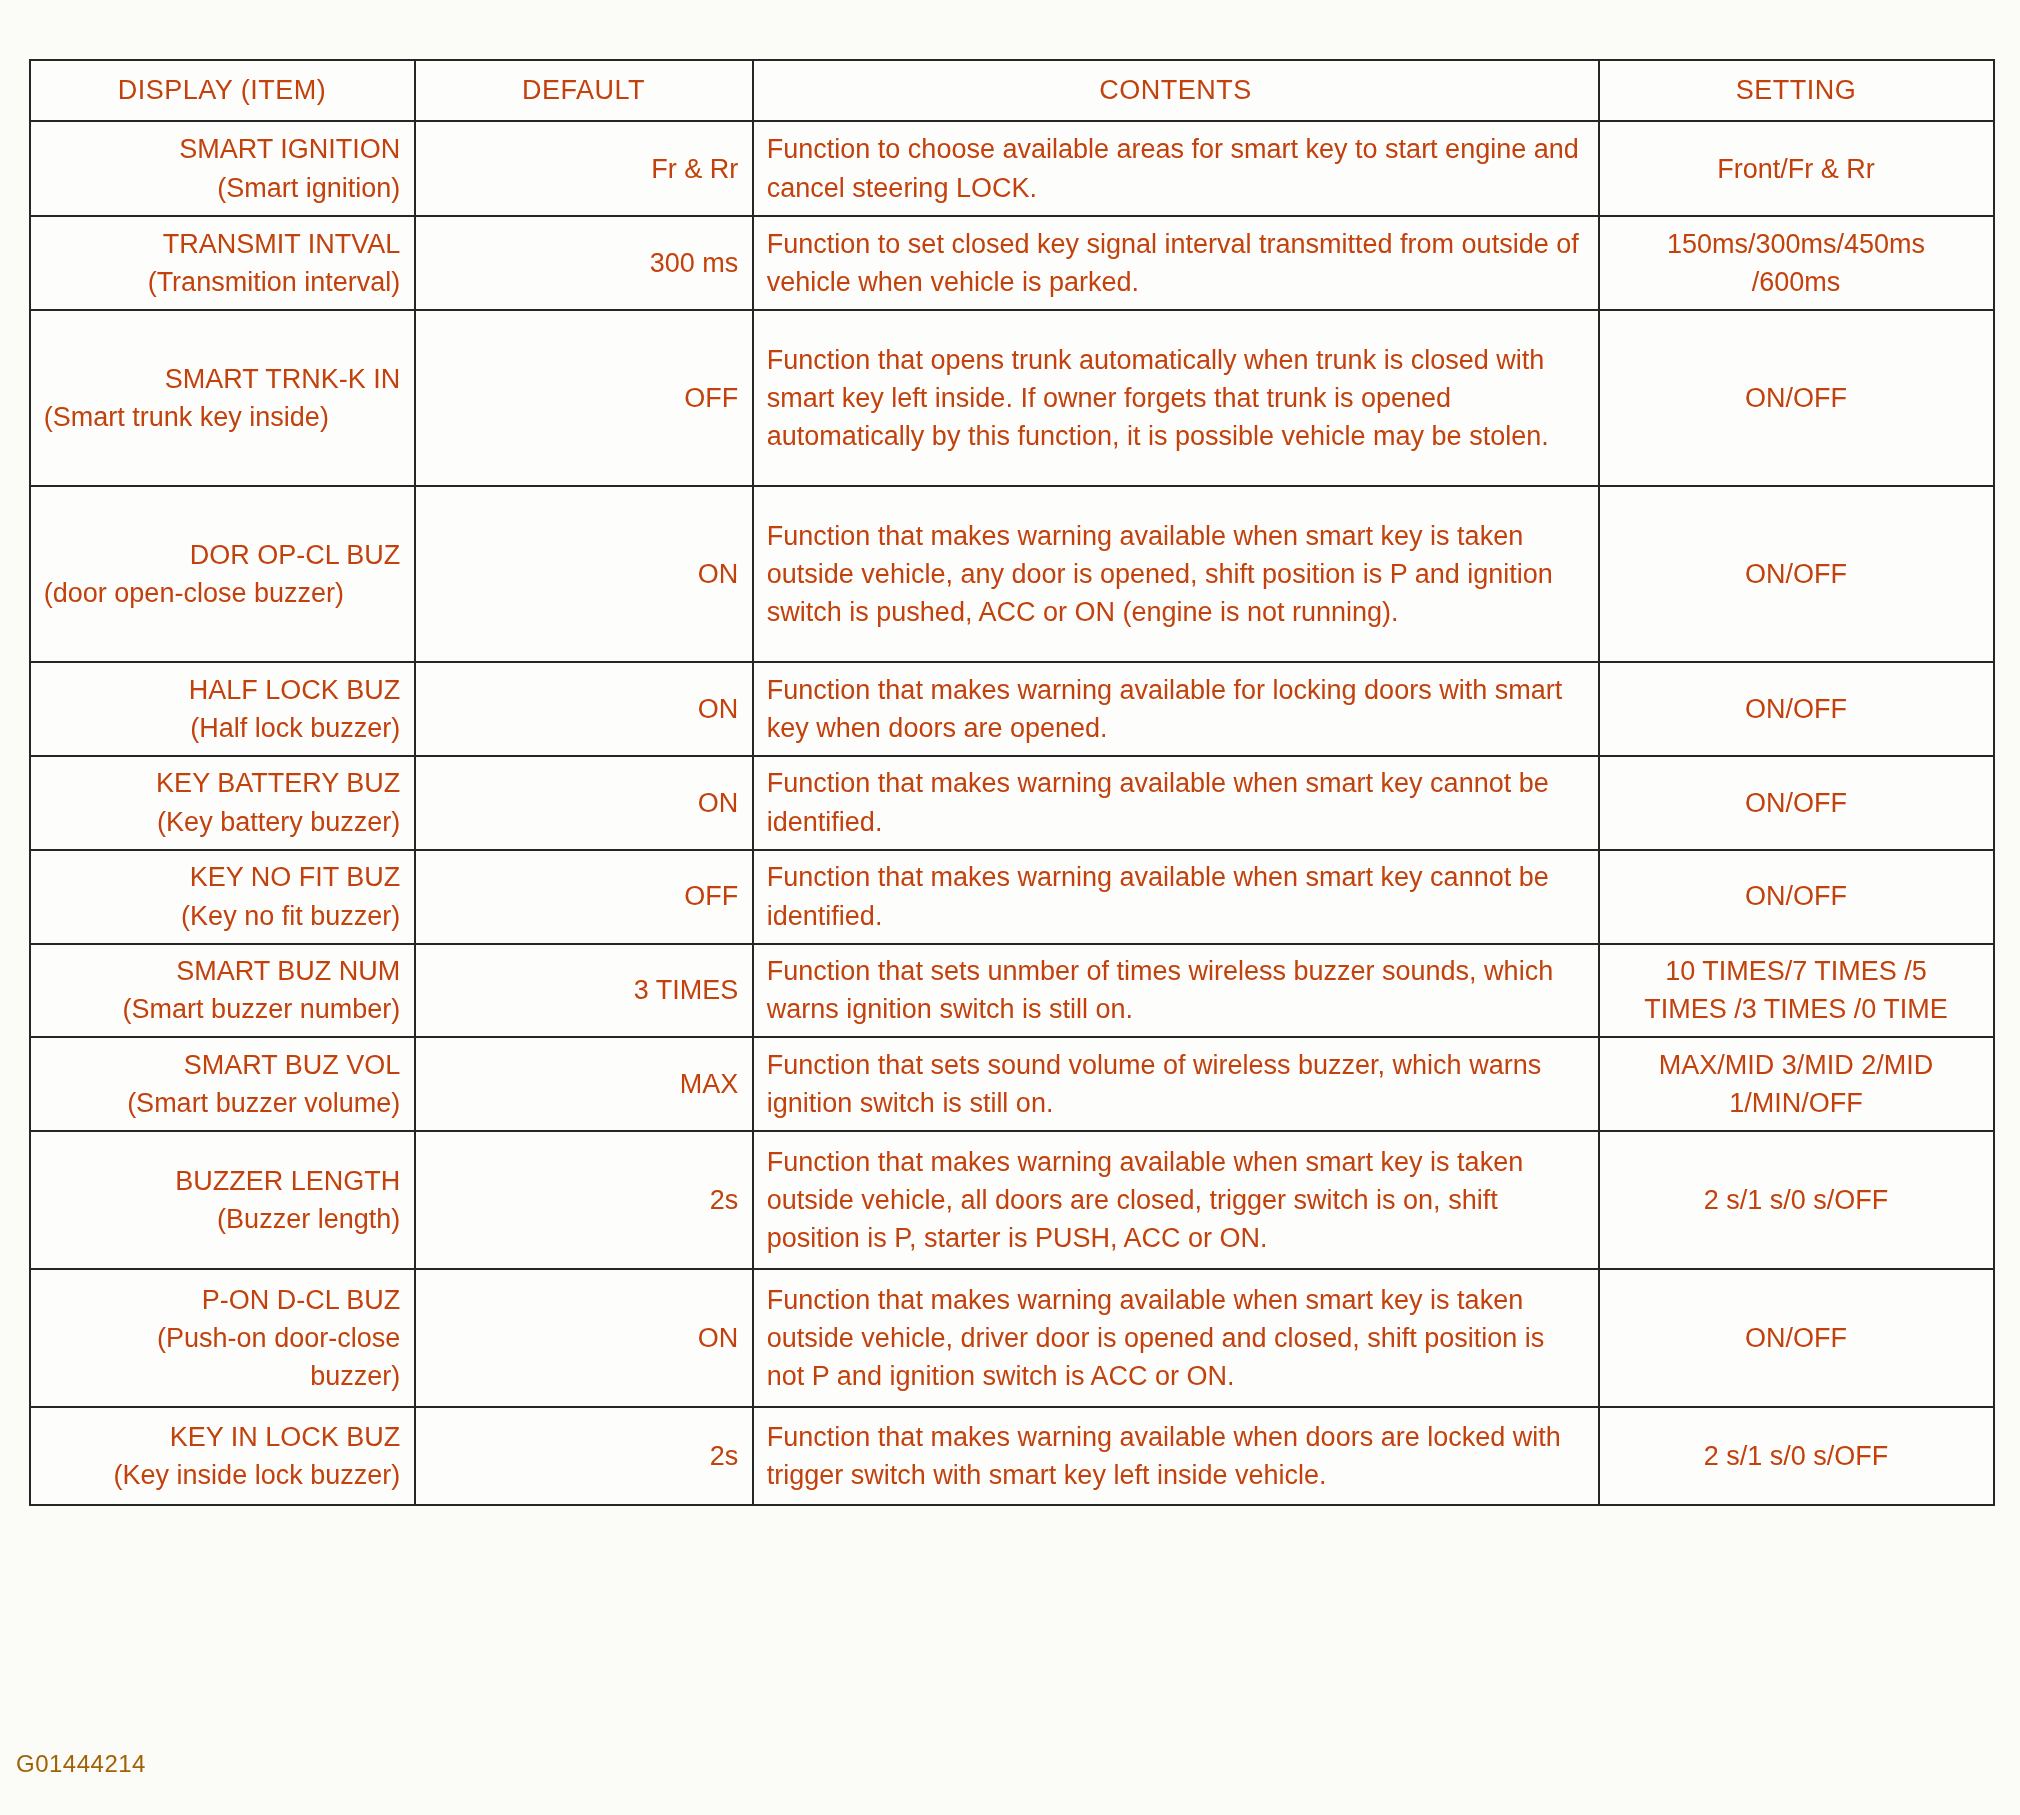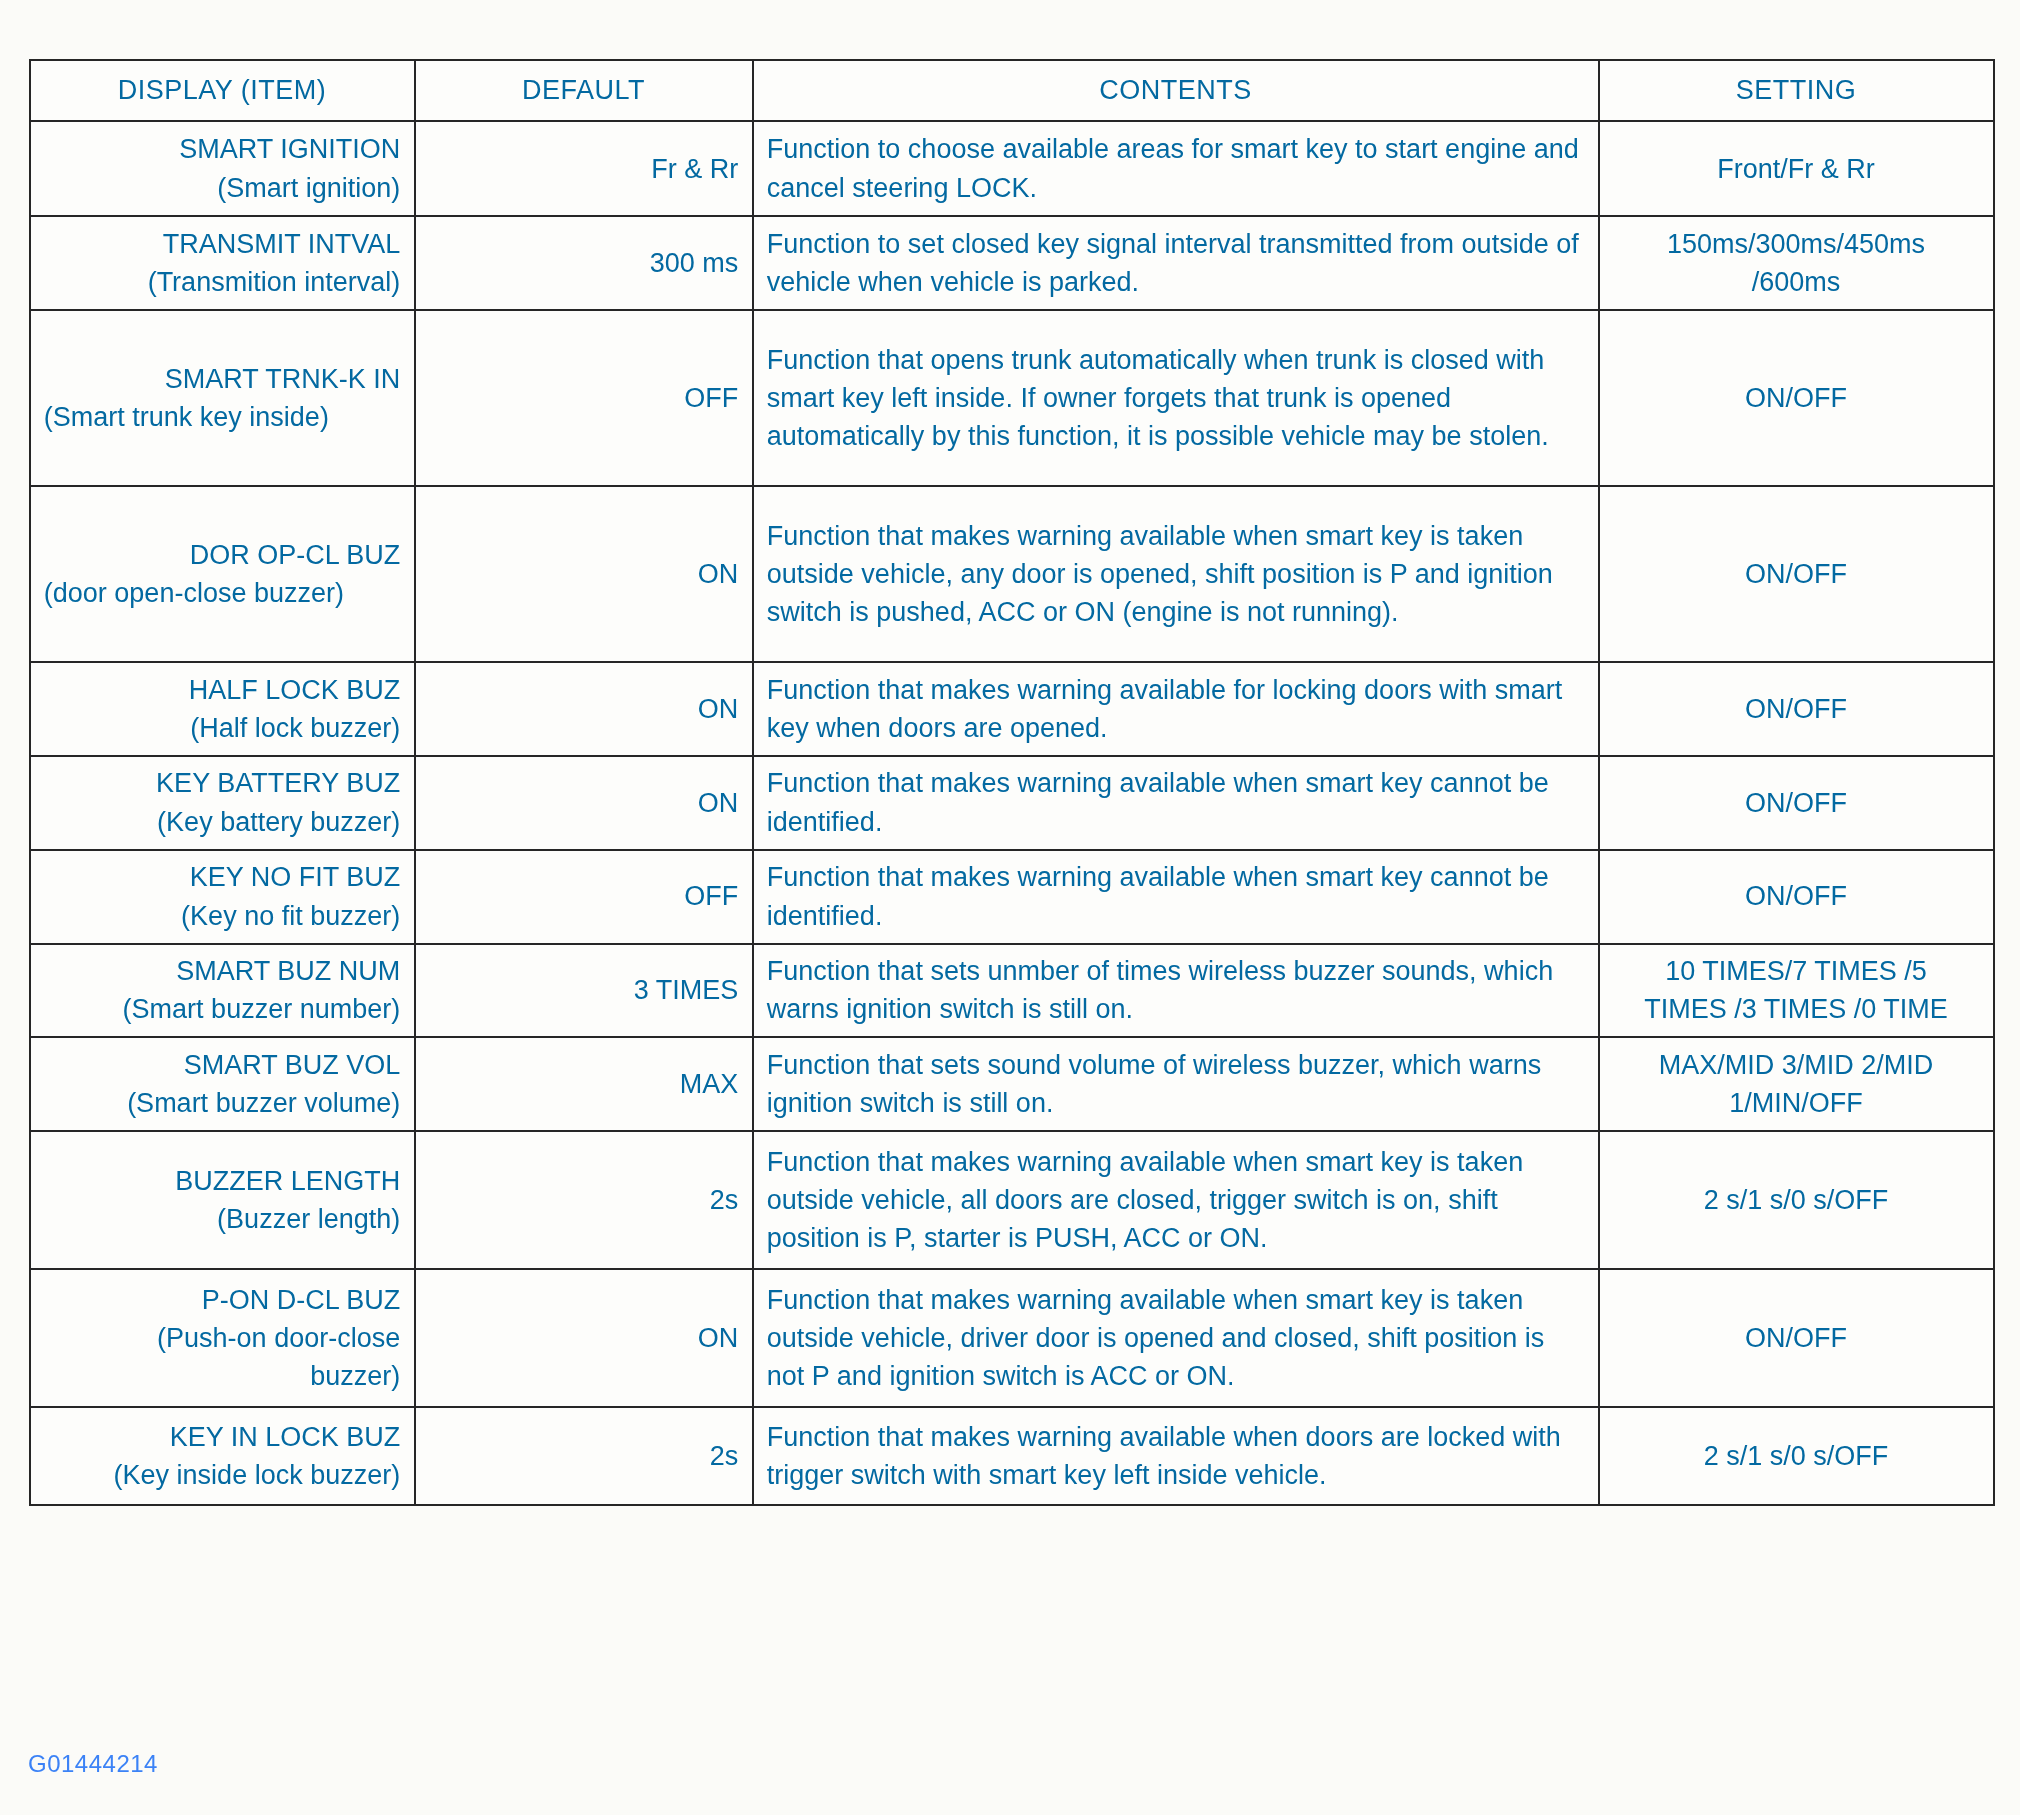--- a/index.html
+++ b/index.html
@@ -30,21 +30,21 @@
     background: #fdfdfb;
   }
   .spec-table th,
   .spec-table td {
     border: 2.9px solid #262626;
     font-size: 27px;
     font-weight: 400;
     vertical-align: middle;
     padding: 7.6px 13.3px;
     line-height: 1.42;
-    color: #0369a1;
+    color: #c2410c;
   }
   .spec-table th {
     text-align: center;
     height: 44px;
     font-weight: 400;
     letter-spacing: 0.5px;
   }
   td.display-cell {
     text-align: left;
   }
@@ -65,25 +65,25 @@
   }
   td.contents-cell {
     text-align: left;
   }
   td.setting-cell {
     text-align: center;
     white-space: pre-line;
   }
   .figure-id {
     position: absolute;
-    left: 28px;
+    left: 16px;
     top: 1750px;
     font-size: 24px;
     letter-spacing: 0.5px;
-    color: #3b82f6;
+    color: #a16207;
   }
 </style>
 </head>
 <body>
 
 <div class="scan-page">
 
   <div class="table-wrap">
     <table class="spec-table">
       <colgroup>

